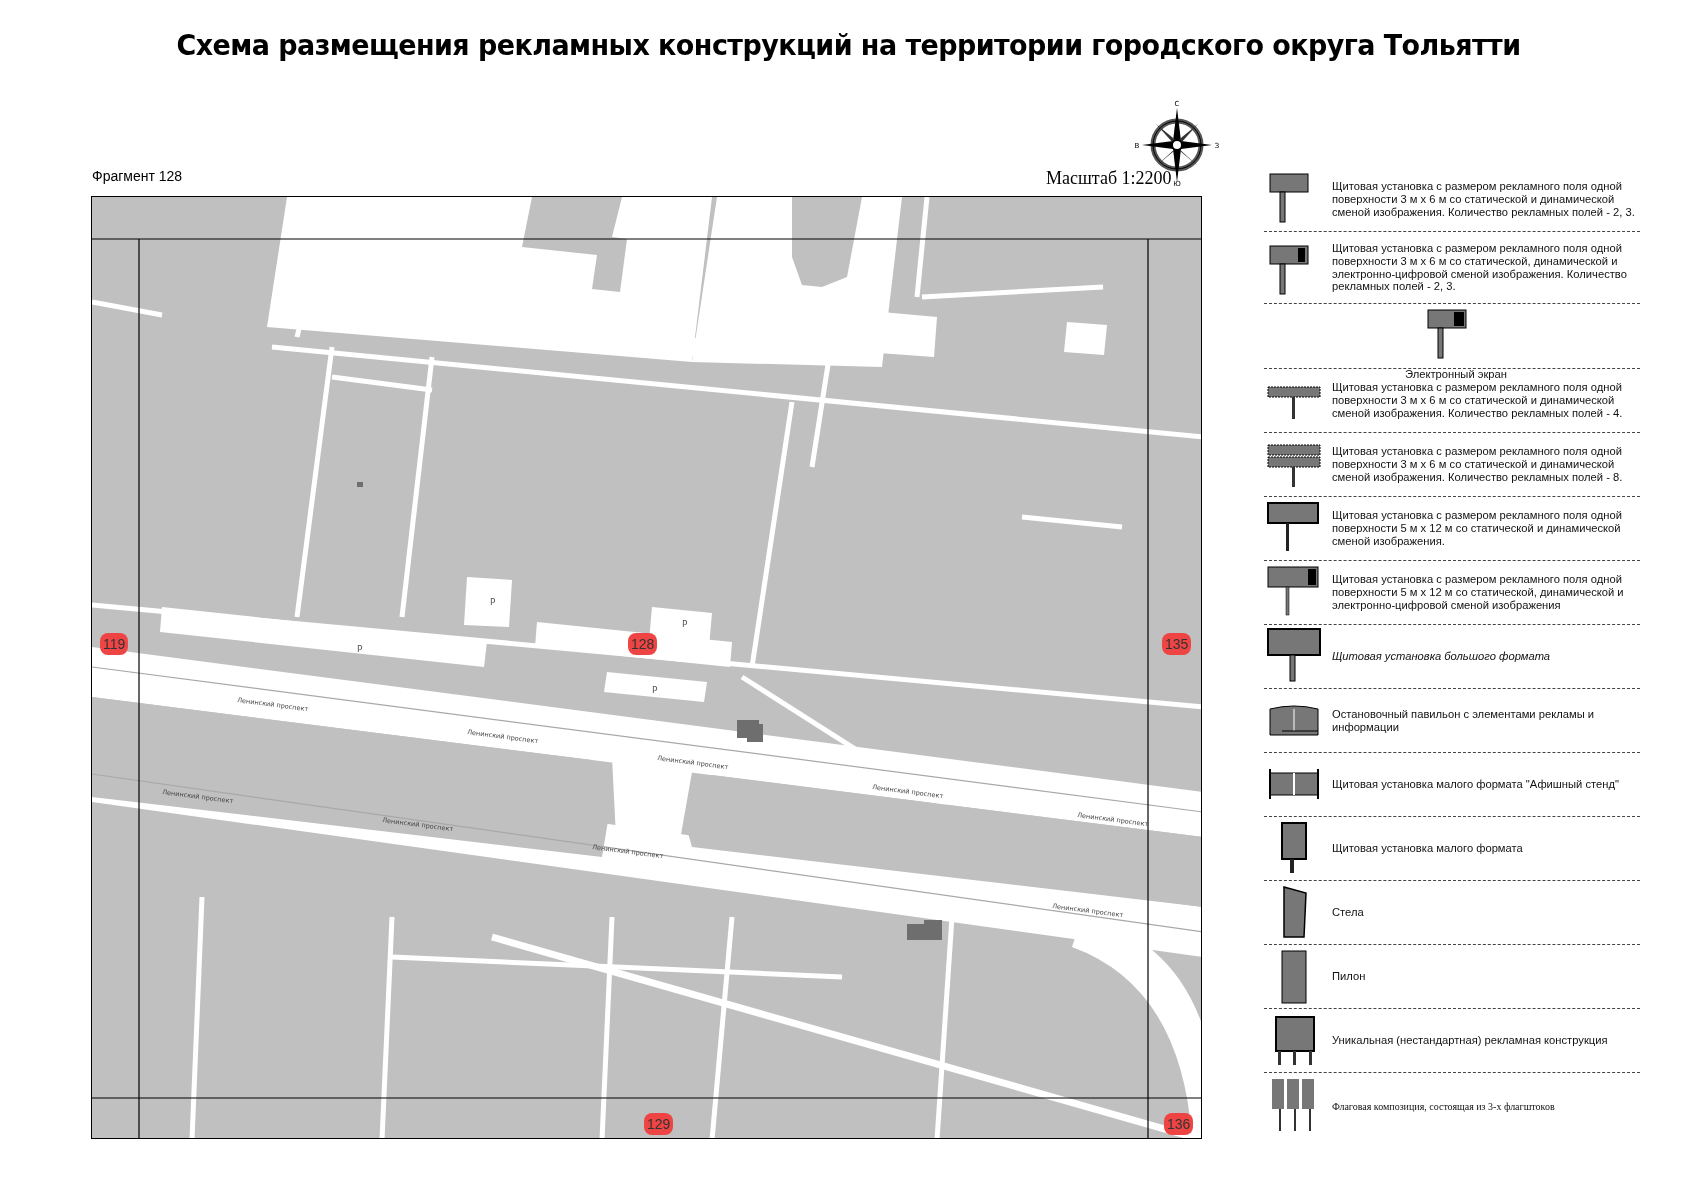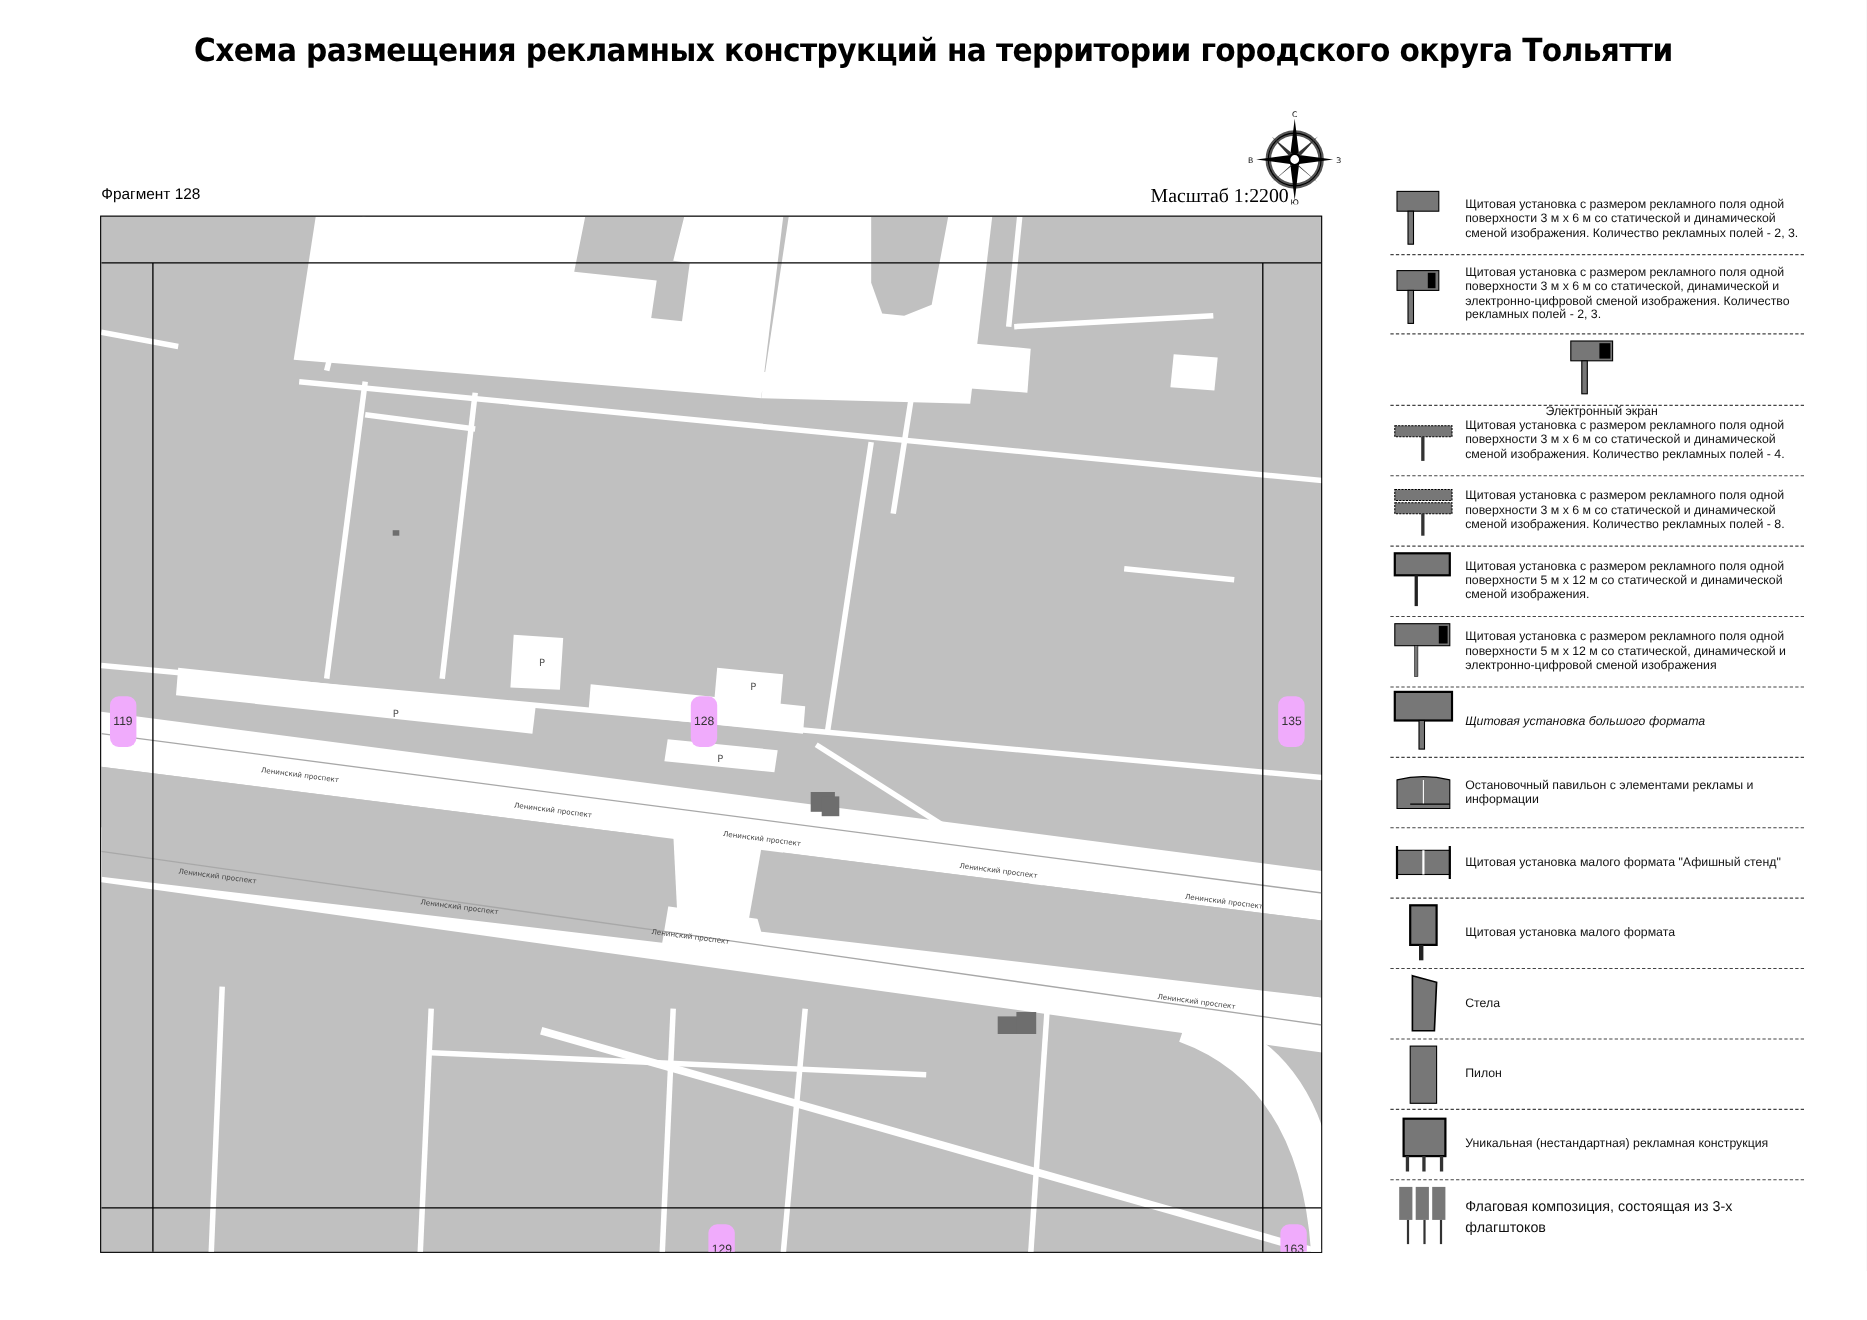--- a/index.html
+++ b/index.html
@@ -3,27 +3,27 @@
 <meta charset="utf-8">
 <style>
   html,body{margin:0;padding:0;background:#fff;}
   body{width:1697px;height:1200px;position:relative;overflow:hidden;font-family:"Liberation Sans",sans-serif;color:#000;}
   .title{position:absolute;left:0;width:1697px;top:28px;text-align:center;font-family:"DejaVu Sans",sans-serif;font-weight:bold;font-size:29px;letter-spacing:-0.6px;transform:scaleX(0.93);transform-origin:center;}
   .fragment{position:absolute;left:92px;top:168px;font-family:Liberation Sans, sans-serif;font-size:14px;text-align:center;}
   .scale{position:absolute;left:1014px;top:168px;font-family:"Liberation Serif",serif;font-size:18px;margin-left:32px;}
   .compass{position:absolute;left:1134px;top:100px;width:86px;height:86px;}
   .map{position:absolute;left:91px;top:196px;width:1111px;height:943px;border:1.5px solid #000;background:#c0c0c0;overflow:hidden;box-sizing:border-box;}
   .map svg{position:absolute;left:0;top:0;}
-  .frag-label{position:absolute;font-size:11px;color:#333;background:#f0abfc;border-radius:8px;padding:16px 3px;line-height:14px;}
+  .frag-label{position:absolute;font-size:14px;color:#333;background:#ef4444;border-radius:8px;padding:4px 3px;line-height:14px;}
   .legend{position:absolute;left:1264px;top:168px;width:376px;}
   .leg-item{position:relative;border-bottom:1.5px dashed #444;box-sizing:border-box;display:flex;align-items:center;}
   .leg-item:last-child{border-bottom:none;}
   .leg-icon{width:60px;flex:0 0 60px;height:100%;position:relative;}
   .leg-text{font-size:11.2px;line-height:12.8px;color:#111;padding-left:8px;}
-  .leg-text.serif{font-family:Liberation Sans, sans-serif;font-size:13px;line-height:19px;}
+  .leg-text.serif{font-family:Liberation Serif, serif;font-size:10px;line-height:19px;}
 </style>
 </head>
 <body>
 
 <div class="title">Схема размещения рекламных конструкций на территории городского округа Тольятти</div>
 <div class="fragment">Фрагмент 128</div>
 <div class="scale">Масштаб 1:2200</div>
 
 <div class="compass">
   <svg width="86" height="86" viewBox="0 0 86 86">
@@ -132,21 +132,21 @@
       <text x="70" y="597" transform="rotate(7.4 70 597)">Ленинский проспект</text>
       <text x="290" y="625" transform="rotate(7.4 290 625)">Ленинский проспект</text>
       <text x="500" y="652" transform="rotate(7.4 500 652)">Ленинский проспект</text>
       <text x="960" y="711" transform="rotate(7.4 960 711)">Ленинский проспект</text>
     </g>
   </svg>
   <span class="frag-label" style="left:8px;top:436px;">119</span>
   <span class="frag-label" style="left:536px;top:436px;">128</span>
   <span class="frag-label" style="left:1070px;top:436px;">135</span>
   <span class="frag-label" style="left:552px;top:916px;">129</span>
-  <span class="frag-label" style="left:1072px;top:916px;">163</span>
+  <span class="frag-label" style="left:1072px;top:916px;">136</span>
 </div>
 
 <div class="legend">
   <div class="leg-item" style="height:64px;">
     <div class="leg-icon">
       <svg width="60" height="60">
           <rect x="6" y="6" width="38" height="18" fill="#777" stroke="#000"></rect>
           <rect x="16" y="24" width="5" height="30" fill="#777" stroke="#000"></rect>
         </svg>
     </div>

